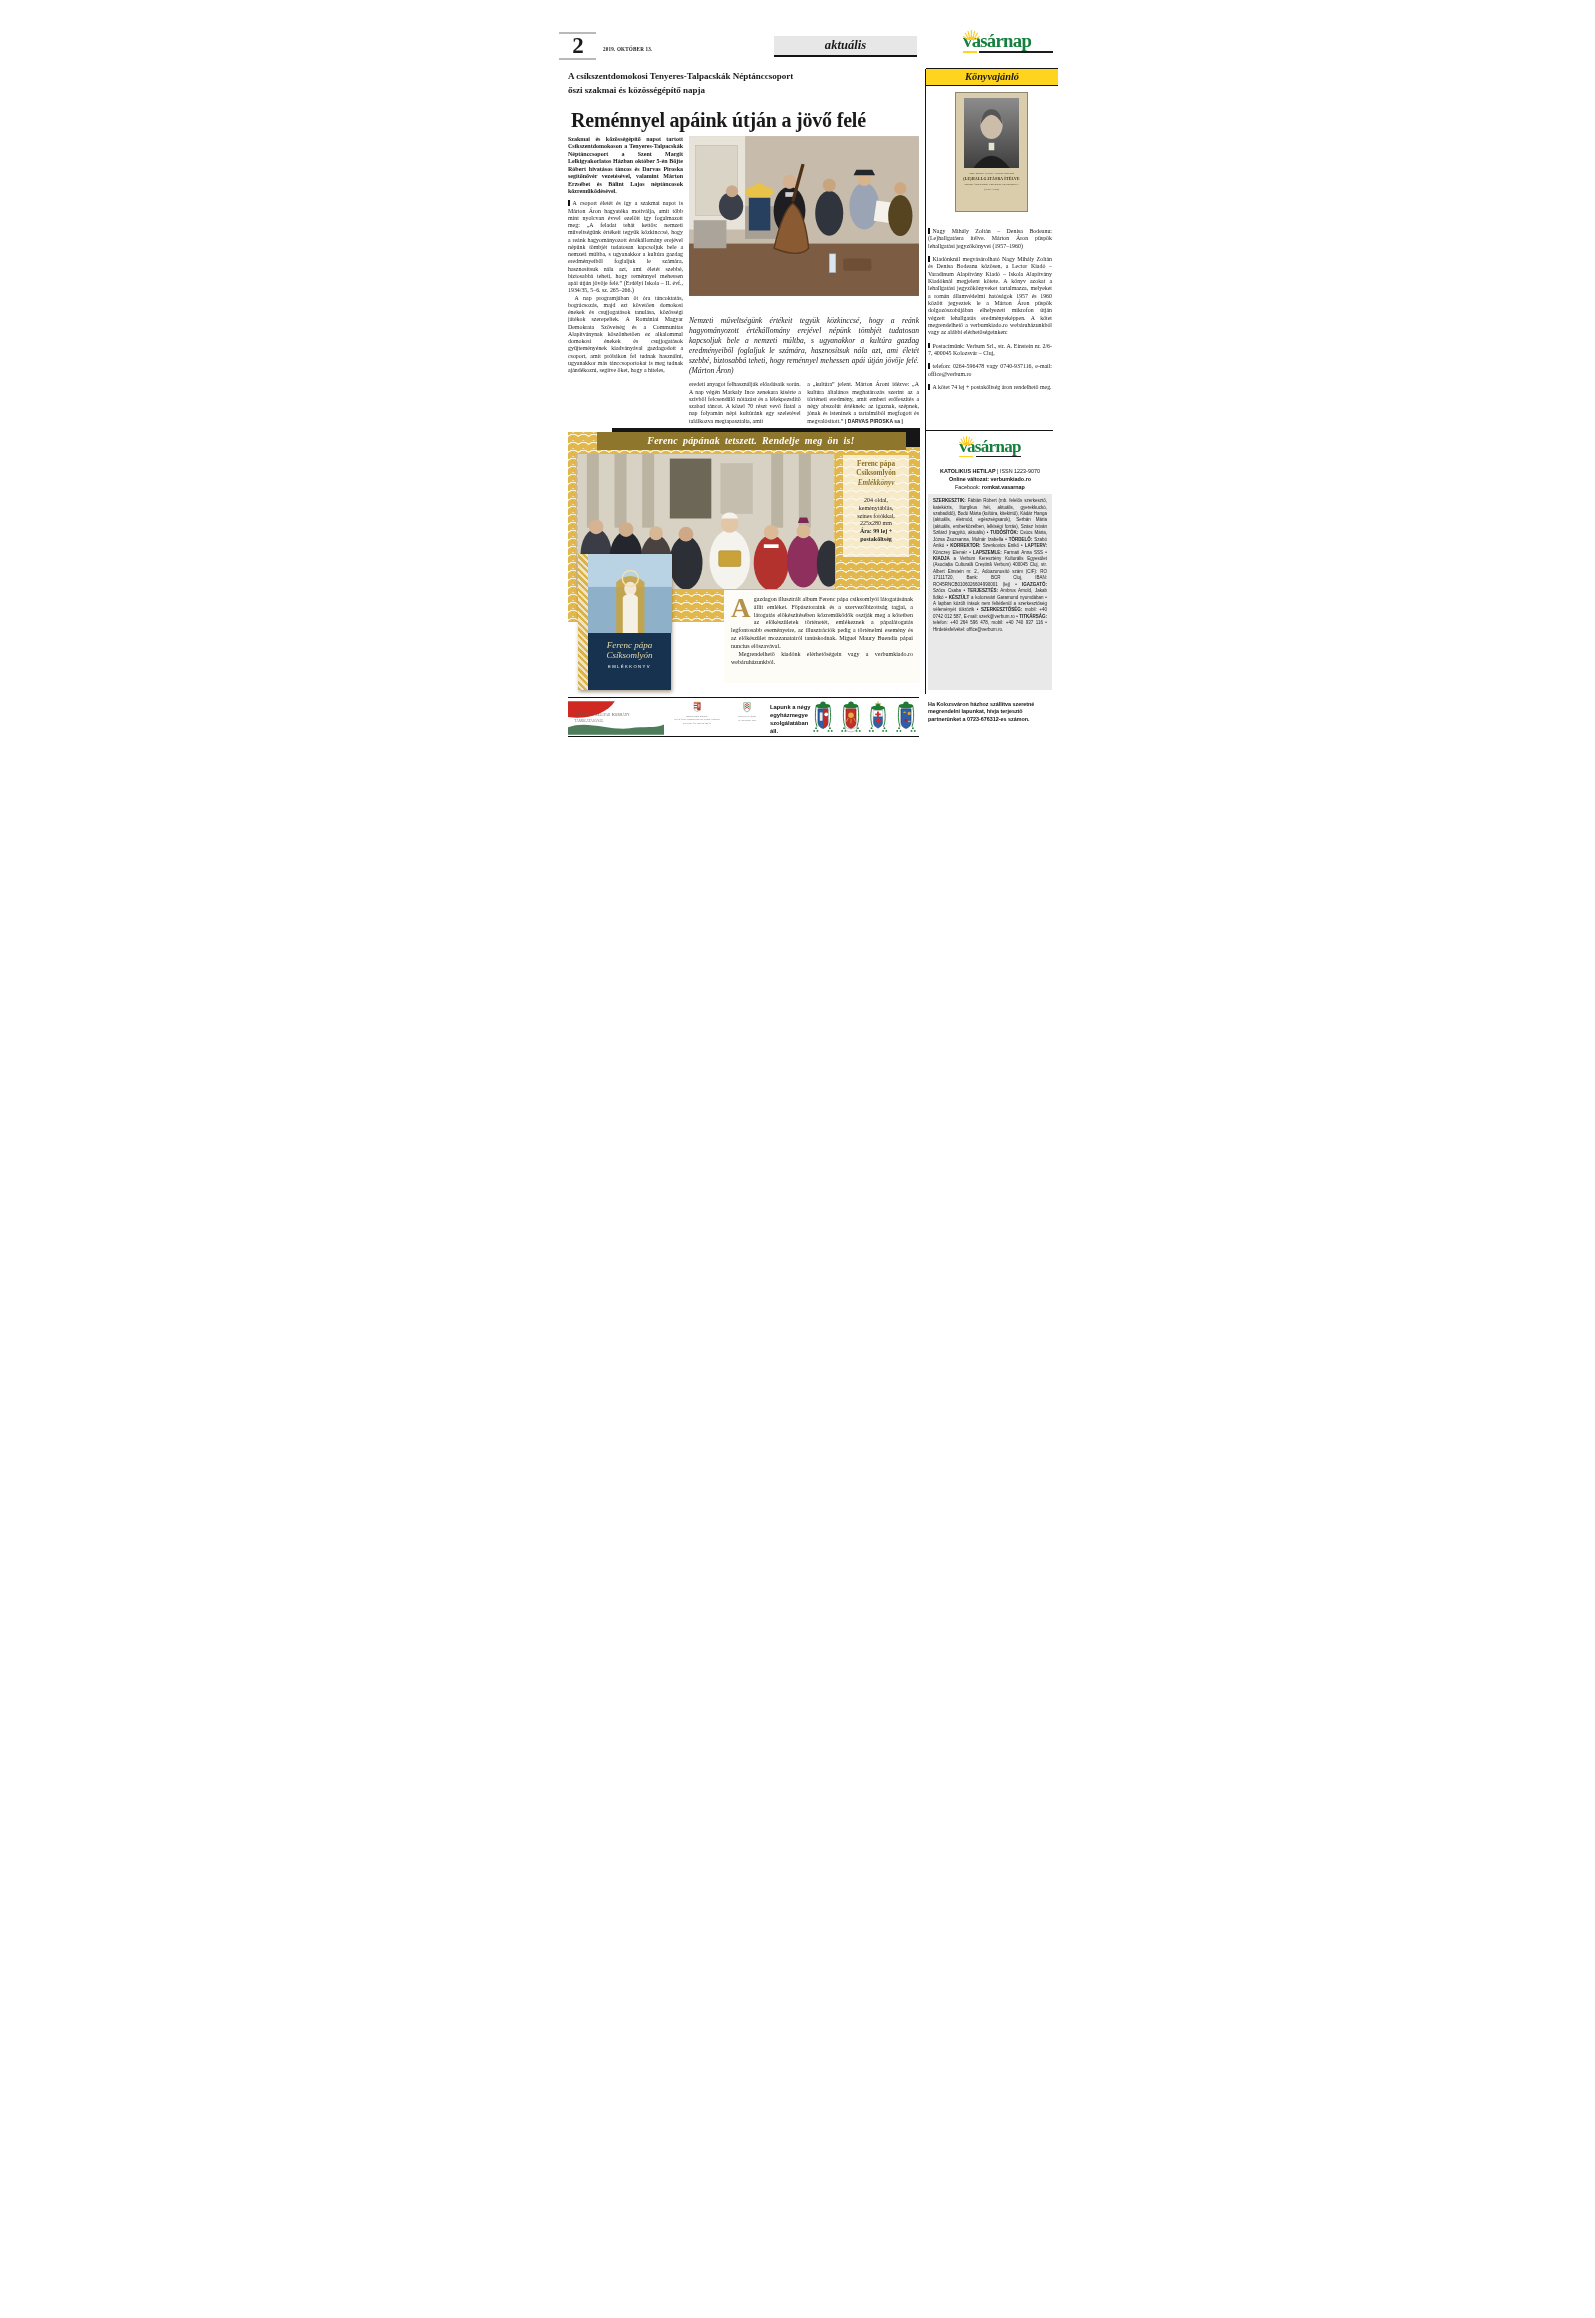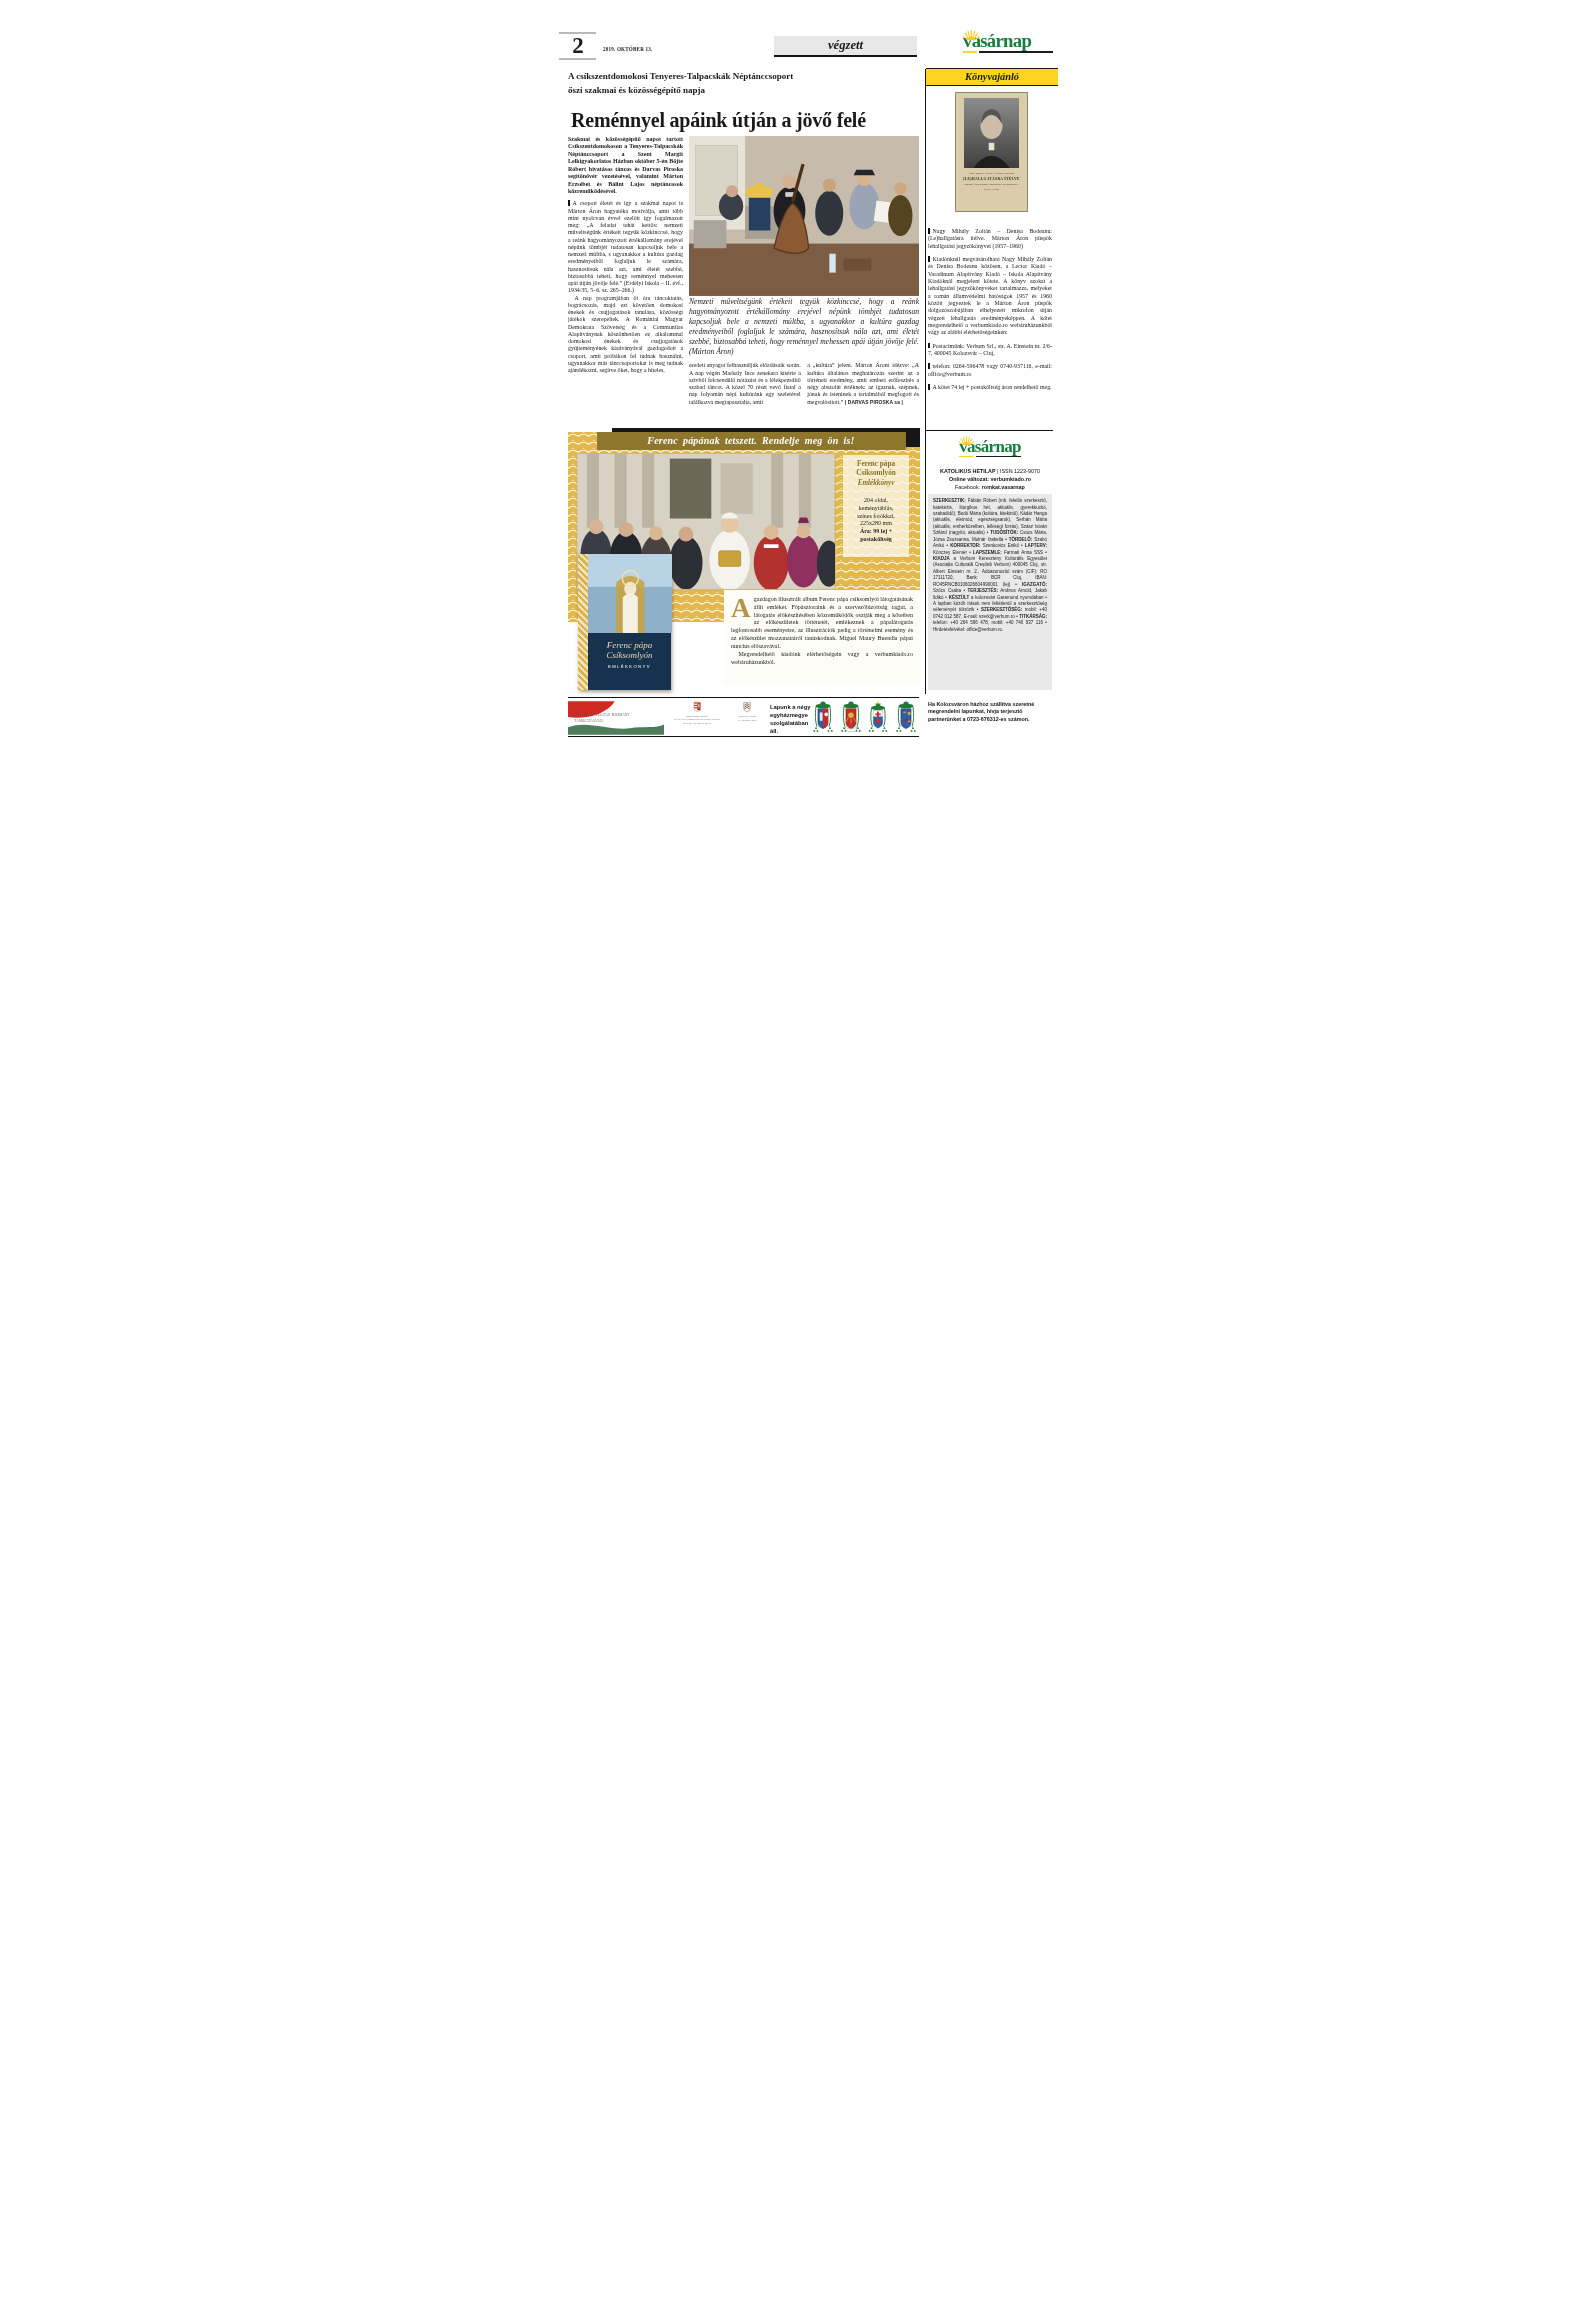--- a/index.html
+++ b/index.html
@@ -25,21 +25,21 @@
   .kicker{position:absolute;left:36px;top:70px;width:308px;font:bold 9px "Liberation Serif",serif;line-height:1.5}
   .headline{position:absolute;left:35px;top:105px;width:355px;font:bold 20px "Liberation Serif",serif;letter-spacing:-0.2px}
   .artgrid{position:absolute;left:36px;top:136px;width:351px;height:296px;overflow:hidden}
   .colnarrow{position:absolute;left:0;top:0;width:115px}
   .lead{font:bold 6px "Liberation Serif",serif;line-height:1.24;text-align:justify;margin:0 0 4.7px 0}
   .bodytxt{font:5.9px "Liberation Serif",serif;line-height:1.23;text-align:justify;margin:0}
   .mk::before{content:"";display:inline-block;width:2.3px;height:5.6px;background:#111;margin-right:2.3px;vertical-align:-0.5px}
   .indent{text-indent:6.5px}
   .colwide{position:absolute;left:121px;top:0;width:230px}
   .photo1{width:230px;height:160px;display:block}
-  .pullquote{margin-top:1px;font:italic 7.6px "Liberation Serif",serif;line-height:1.33;text-align:justify}
+  .pullquote{margin-top:20px;font:italic 7.6px "Liberation Serif",serif;line-height:1.33;text-align:justify}
   .twocols{display:flex;gap:6.5px;margin-top:4.7px}
   .twocols>div{flex:1}
   .byline{font:bold 4.9px "Liberation Sans",sans-serif;letter-spacing:0.1px}
 
   
   .vsep{position:absolute;left:393px;top:69px;width:0.9px;height:625px;background:#141414}
   .kbanner{position:absolute;left:394px;top:68px;width:132px;height:16px;background:#ffd41e;
            border-top:1.9px solid #141414;border-bottom:1.9px solid #141414;text-align:center;
            font:bold italic 10.3px "Liberation Serif",serif;line-height:15px}
   .cover2{position:absolute;left:423px;top:92px;width:71px;height:118px;background:#d9cdab;
@@ -108,21 +108,21 @@
 </style>
 </head>
 <body>
 
 <div class="page">
 
   <div class="graybar" style="top:32px"></div>
   <div class="pagenum">2</div>
   <div class="graybar" style="top:58px"></div>
   <div class="dateline">2019. OKTÓBER 13.</div>
-  <div class="sectionbox">végzett</div>
+  <div class="sectionbox">aktuális</div>
 
   <div class="abs" style="left:431px;top:32px;width:90px">
     <div class="vlogo">
       <span class="sun">
         <svg width="18.7" height="10.3" viewBox="0 0 40 22">
           <g stroke="#ffc91e" stroke-width="2.4" stroke-linecap="round">
             <line x1="11" y1="20" x2="3" y2="14"></line>
               <line x1="13" y1="17" x2="7" y2="7"></line>
             <line x1="16" y1="15" x2="13" y2="3"></line>
               <line x1="20" y1="14" x2="20" y2="1"></line>

